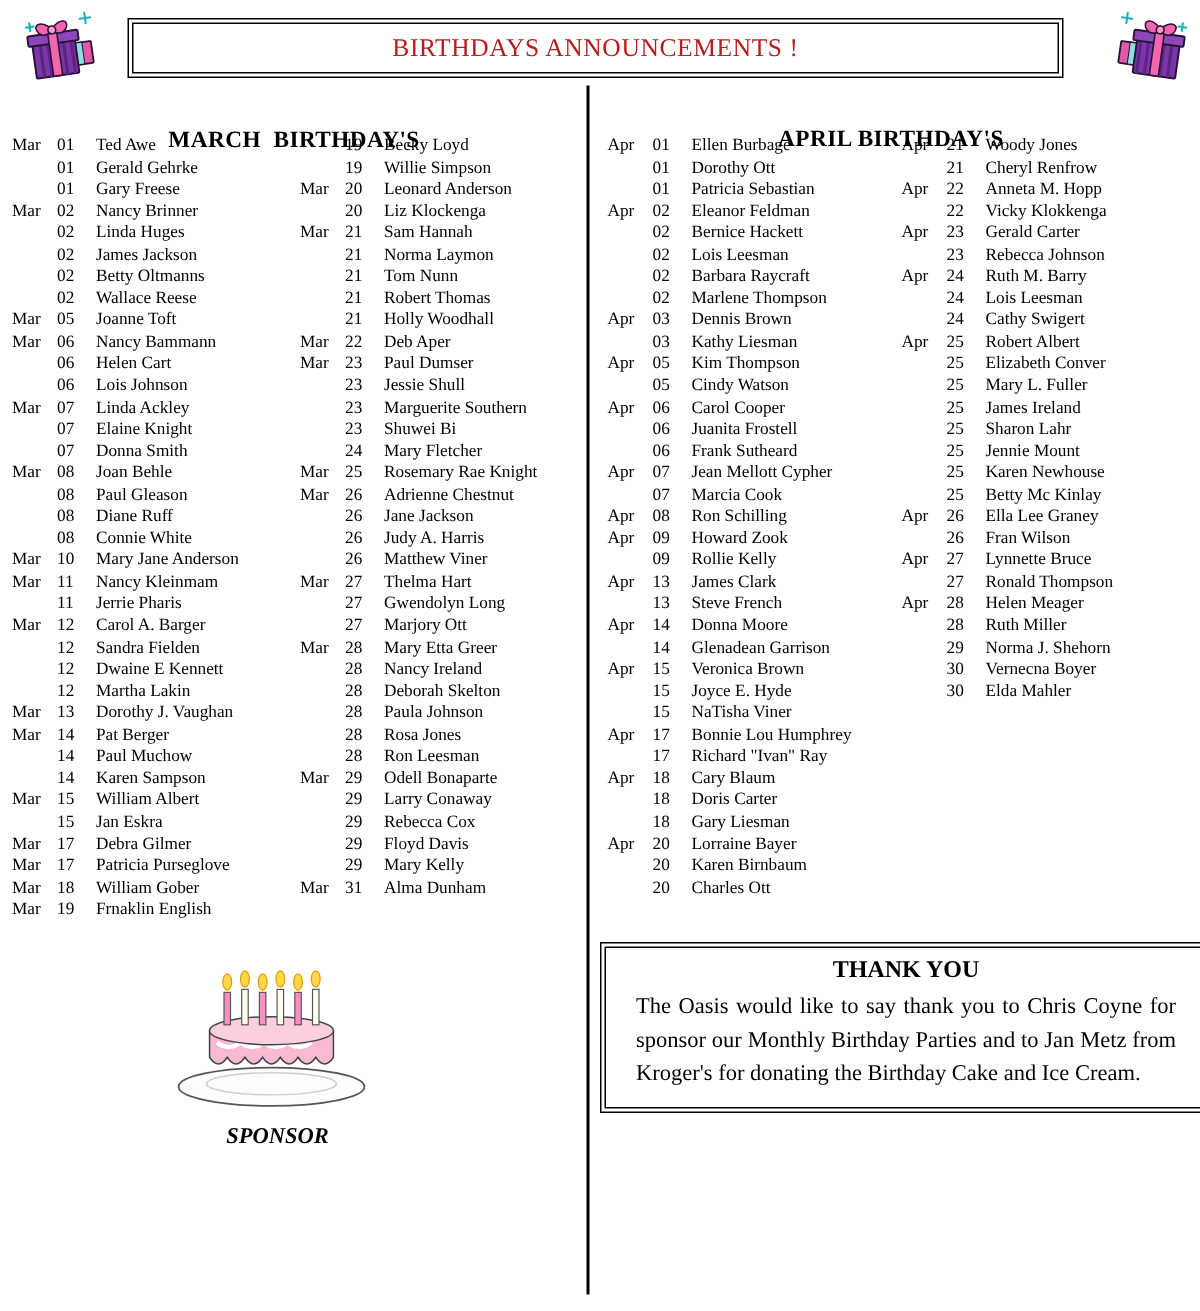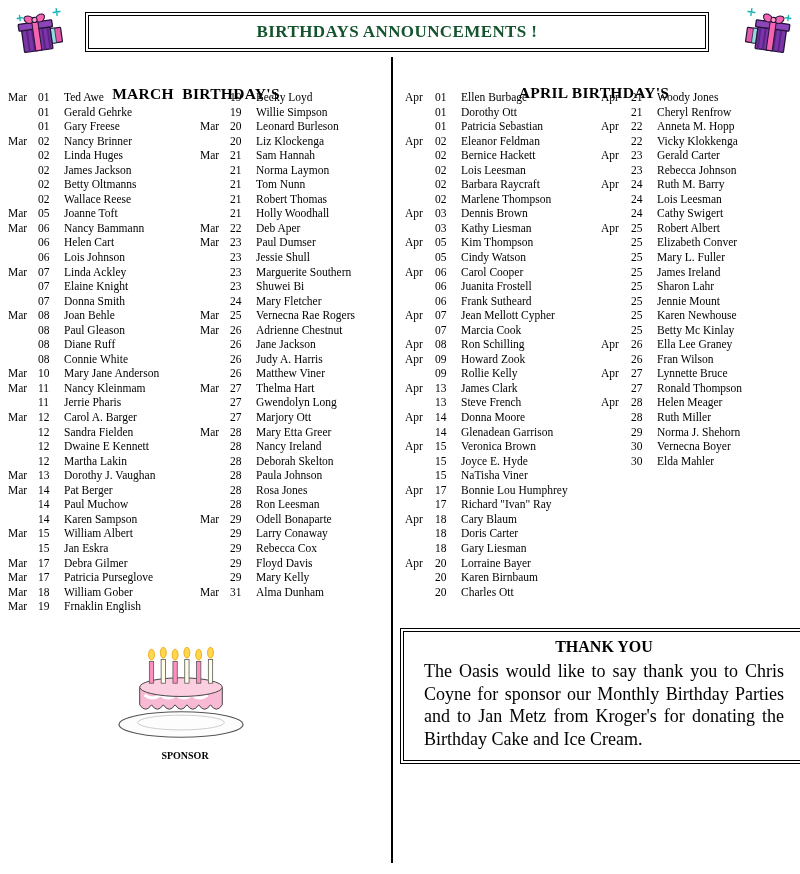--- a/index.html
+++ b/index.html
@@ -1,21 +1,21 @@
 <!DOCTYPE html>
 <html><head>
 <meta charset="utf-8">
 <style>
   html,body { margin:0; padding:0; background:#fff; }
   .page { position:relative; width:800px; height:874px; background:#ffffff;
           font-family:"Liberation Serif", serif; color:#000; overflow:hidden; }
 
   .title-box { position:absolute; left:85px; top:12px; width:616px; height:32px;
                border:4px double #000; display:flex; align-items:center; justify-content:center; }
-  .title-text { font-weight:bold; font-size:17px; color:#14532d; letter-spacing:.4px; }
+  .title-text { font-weight:normal; font-size:17px; color:#b91c1c; letter-spacing:.4px; }
 
   .gift { position:absolute; width:52px; height:54px; }
   .gift-left  { left:15px; top:3px; }
   .gift-right { right:7px; top:3px; transform:scaleX(-1); }
 
   .divider { position:absolute; left:391px; top:57px; width:2px; height:806px; background:#000; }
 
   .heading { position:absolute; top:57px; margin:0; font-size:15.5px; font-weight:bold;
              text-align:center; letter-spacing:.3px; white-space:pre-wrap; }
   .march-heading { left:0; width:392px;margin-top:28px; }
@@ -23,27 +23,27 @@
 
   .list { position:absolute; top:90px; width:192px; }
   .brow { display:flex; line-height:14.55px; font-size:11.5px; }
   .bm { flex:0 0 30px; }
   .bd { flex:0 0 26px; }
   .bn { flex:1; white-space:nowrap; }
 
   .cake { position:absolute; left:92px; top:636px; width:178px; height:118px; }
 
   .sponsor { position:absolute; left:25px; top:750px; width:320px; text-align:center; font-weight:bold; }
-  .sponsor-title { font-size:10px; }
+  .sponsor-title { font-size:15px;font-style:italic; }
   .sponsor-sub   { font-size:13.5px; margin-top:9px; }
 
   .thankyou { position:absolute; left:400px; top:628px; width:360px;
               border:4px double #000; padding:4px 20px 10px; }
   .ty-title { text-align:center; font-weight:bold; font-size:16px; margin:2px 0 4px; }
-  .ty-body  { margin:0; font-size:18px; line-height:22.5px; text-align:justify;font-family:Liberation Serif, serif; }
+  .ty-body  { margin:0; font-size:15px; line-height:22.5px; text-align:justify;font-family:Liberation Serif, serif; }
 </style>
 </head>
 <body>
 
 <div class="page">
 
   <div class="gift gift-left">
     <svg viewBox="0 0 60 60" width="52" height="54" aria-hidden="true">
       <g transform="rotate(-8 30 32)">
         <g stroke="#12b5b5" stroke-width="1.6" stroke-linecap="round" fill="none">
@@ -281,21 +281,21 @@
         <span class="bn">Becky Loyd</span>
       </div>
       <div class="brow">
         <span class="bm"></span>
         <span class="bd">19</span>
         <span class="bn">Willie Simpson</span>
       </div>
       <div class="brow">
         <span class="bm">Mar</span>
         <span class="bd">20</span>
-        <span class="bn">Leonard Burleson</span>
+        <span class="bn">Leonard Anderson</span>
       </div>
       <div class="brow">
         <span class="bm"></span>
         <span class="bd">20</span>
         <span class="bn">Liz Klockenga</span>
       </div>
       <div class="brow">
         <span class="bm">Mar</span>
         <span class="bd">21</span>
         <span class="bn">Sam Hannah</span>
@@ -346,21 +346,21 @@
         <span class="bn">Shuwei Bi</span>
       </div>
       <div class="brow">
         <span class="bm"></span>
         <span class="bd">24</span>
         <span class="bn">Mary Fletcher</span>
       </div>
       <div class="brow">
         <span class="bm">Mar</span>
         <span class="bd">25</span>
-        <span class="bn">Vernecna Rae Rogers</span>
+        <span class="bn">Rosemary Rae Knight</span>
       </div>
       <div class="brow">
         <span class="bm">Mar</span>
         <span class="bd">26</span>
         <span class="bn">Adrienne Chestnut</span>
       </div>
       <div class="brow">
         <span class="bm"></span>
         <span class="bd">26</span>
         <span class="bn">Jane Jackson</span>

